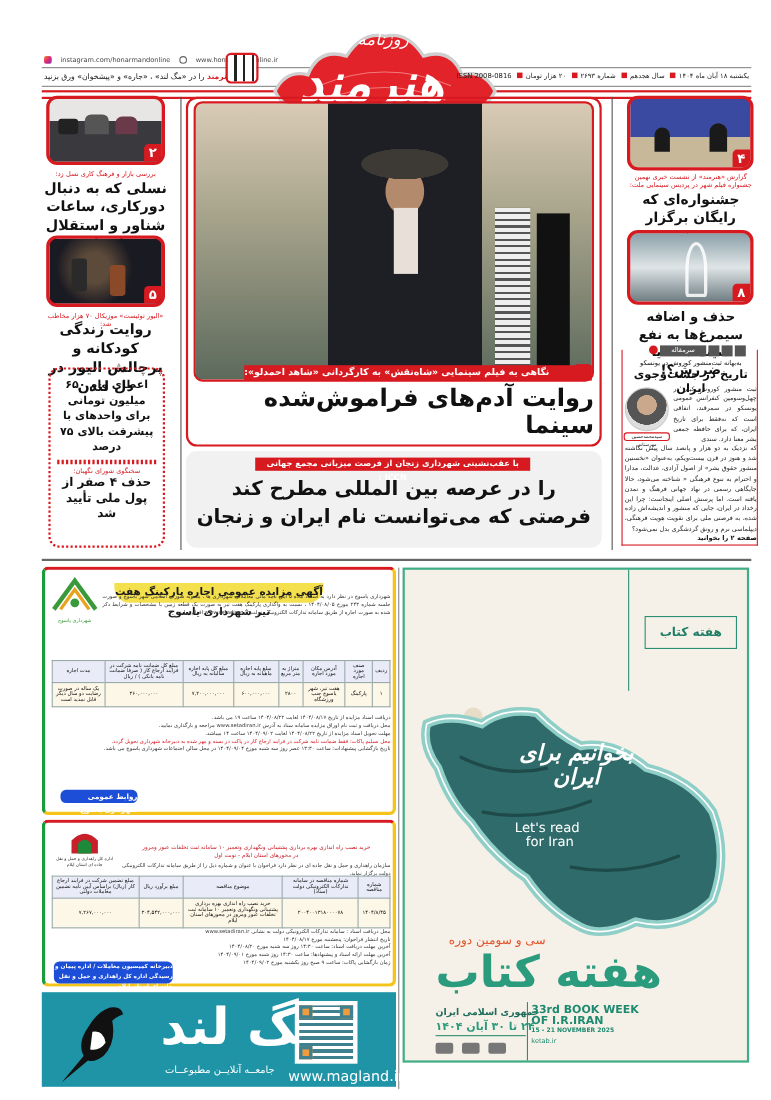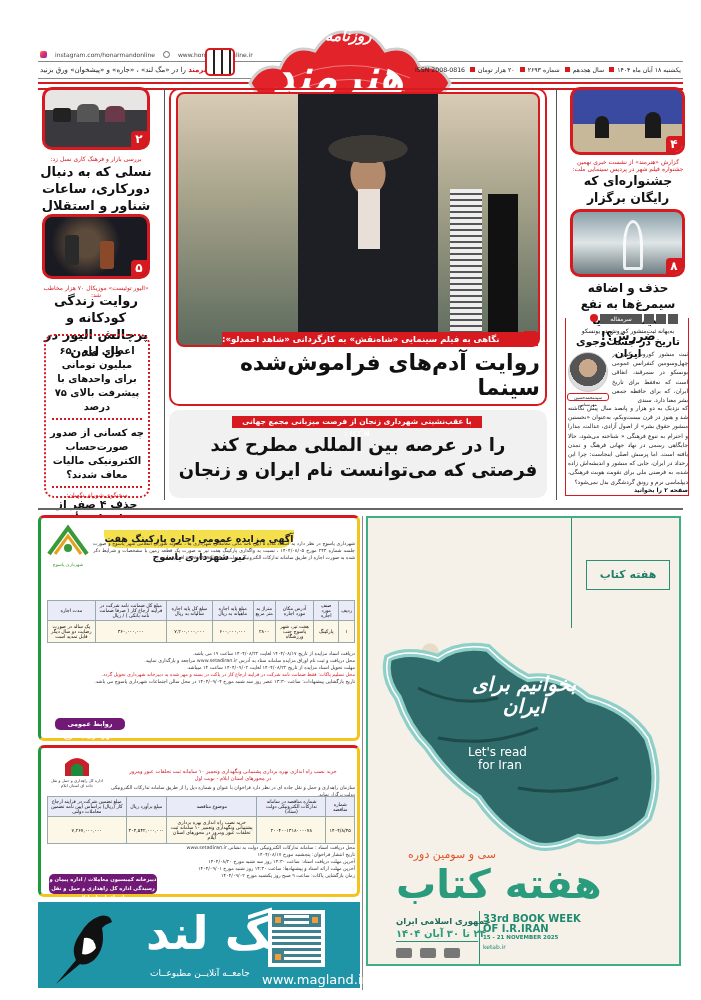--- a/index.html
+++ b/index.html
@@ -13,21 +13,21 @@
   .redline2 { left: 38px; right: 18px; top: 88px; height: 2px; background: #d71920; }
   .links-row { left: 40px; top: 51px; font-size: 6px; color: #444; display: flex; gap: 8px; align-items: center; }
   .insta-icon { width: 7px; height: 7px; border-radius: 2px; background: linear-gradient(135deg,#f58529,#dd2a7b,#8134af); display: inline-block; }
   .web-icon { width: 7px; height: 7px; border-radius: 50%; border: 1px solid #666; display: inline-block; }
   .slogan { left: 40px; top: 66px; font-size: 7px; direction: rtl; color: #222; }
   .slogan b { color: #d71920; }
   .crossword { left: 205px; top: 48px; width: 30px; height: 28px; border: 2px solid #d71920; border-radius: 5px; background: repeating-linear-gradient(90deg,#fff 0 6px,#222 6px 8px); }
   .dateline { right: 20px; top: 66px; font-size: 6.2px; direction: rtl; color: #222; white-space: nowrap; }
   .dateline .sq { display: inline-block; width: 5px; height: 5px; background: #d71920; margin: 0 3px; }
   .logo { left: 240px; top: 23px; width: 220px; height: 100px; }
-  .logo-sub { left: 325px; top: 27px; color: #fff; font-size: 15px; font-weight: bold; font-style: italic; }
+  .logo-sub { left: 325px; top: 27px; color: #fff; font-size: 15px; font-weight: normal; font-style: italic; }
   .logo-main { left: 272px; top: 48px; color: #fff; font-size: 48px; font-weight: bold; font-style: italic; direction: rtl; letter-spacing: -2px; }
 
   
   .col-divider { width: 1px; background: #555; }
 
   
   .news-photo { border: 3px solid #d71920; border-radius: 10px; overflow: hidden; }
   .badge-num { position: absolute; right: 0; bottom: 0; background: #d71920; color: #fff; font-weight: bold; font-size: 12px; width: 16px; height: 16px; text-align: center; line-height: 16px; border-top-left-radius: 4px; }
   .kicker { font-size: 6px; color: #d71920; direction: rtl; text-align: center; }
   .headline-sm { font-size: 13px; font-weight: bold; direction: rtl; text-align: center; line-height: 17px; }
@@ -57,21 +57,21 @@
   .ed-more { left: 568px; top: 486px; font-size: 6px; font-weight: bold; direction: rtl; width: 120px; text-align: right; }
 
   
   .hr-mid { left: 38px; right: 18px; top: 508px; height: 2px; background: #666; }
   .ad-box { border-left: 3px solid #1c9b3a; border-right: 3px solid #f4c41c; border-top: 3px solid #d71920; border-bottom: 3px solid #f4c41c; border-radius: 6px; background: #fff; }
   .ad-title { background: #f4e04c; color: #1a1a1a; font-weight: bold; font-size: 9.5px; direction: rtl; text-align: center; border-radius: 0 0 14px 14px; }
   .ad-text { font-size: 4.8px; line-height: 7px; direction: rtl; text-align: justify; color: #333; }
   .ad-table { border-collapse: collapse; font-size: 4.8px; direction: rtl; width: 100%; }
   .ad-table th { background: #e9ecf8; border: 1px solid #9aa; padding: 2px 2px; font-weight: normal; }
   .ad-table td { background: #fcf7e6; border: 1px solid #9aa; padding: 3px 2px; text-align: center; }
-  .pr-tag { background: #701a75; color: #fff; font-size: 6.5px; font-weight: bold; direction: rtl; text-align: center; border-radius: 5px; }
+  .pr-tag { background: #1d4ed8; color: #fff; font-size: 6.5px; font-weight: bold; direction: rtl; text-align: right; border-radius: 5px; }
 
   .magland { left: 38px; top: 902px; width: 322px; height: 86px; background: #1f94a7; }
   .qr { left: 268px; top: 910px; width: 57px; height: 57px; background: #fff; padding: 4px; }
   .qr-inner { width: 100%; height: 100%; background:
       repeating-linear-gradient(0deg, #1f6c7d 0 3px, #fff 3px 6px),
       #fff; opacity: .85; position: relative; }
   .qr-corner { position: absolute; width: 12px; height: 12px; border: 3px solid #1f6c7d; background: #f08a1c; }
 
   
   .poster { left: 366px; top: 516px; width: 315px; height: 450px; border: 2px solid #3fae86; background: #f5efe4; overflow: hidden; }
@@ -148,21 +148,20 @@
   <div style="position:absolute;left:20px;top:18px;width:14px;height:30px;background:#2a2a2a;border-radius:3px;"></div>
   <div style="position:absolute;left:55px;top:24px;width:14px;height:28px;background:#8a4a2a;border-radius:3px;"></div>
   <div class="badge-num">۵</div>
 </div>
 <div class="abs kicker" style="left:42px; top:284px; width:108px;">«الیور توئیست» موزیکال ۷۰ هزار مخاطب شد:</div>
 <div class="abs headline-sm" style="left:40px; top:292px; width:112px;">روایت زندگی کودکانه و پرچالش الیور در دل لندن</div>
 
 <div class="abs dotted-box" style="left:44px; top:334px; width:106px; height:164px;">
   <div class="headline-sm" style="font-size:10px; line-height:14px; padding:8px 4px 4px;">اعطای وام ۶۵۰ میلیون تومانی برای واحدهای با پیشرفت بالای ۷۵ درصد</div>
   <div class="dotted-sep"></div>
-  <div class="headline-sm" style="font-size:10px; line-height:14px; padding:6px 4px 4px;">چه کسانی از صدور صورت‌حساب الکترونیکی مالیات معاف شدند؟</div>
   <div class="dotted-sep"></div>
   <div class="kicker" style="margin-top:3px;">سخنگوی شورای نگهبان:</div>
   <div class="headline-sm" style="font-size:11px; line-height:14px; padding:0 4px;">حذف ۴ صفر از پول ملی تأیید شد</div>
 </div>
 
 <div class="abs lead-frame"></div>
 <div class="abs lead-photo" style="background:
        radial-gradient(ellipse 40px 14px at 190px 55px, #3d3a35 0 98%, transparent 100%),
        radial-gradient(ellipse 18px 22px at 190px 80px, #b48a6d 0 95%, transparent 100%),
        linear-gradient(90deg, transparent 0 120px, #1d1f24 120px 260px, transparent 260px),

